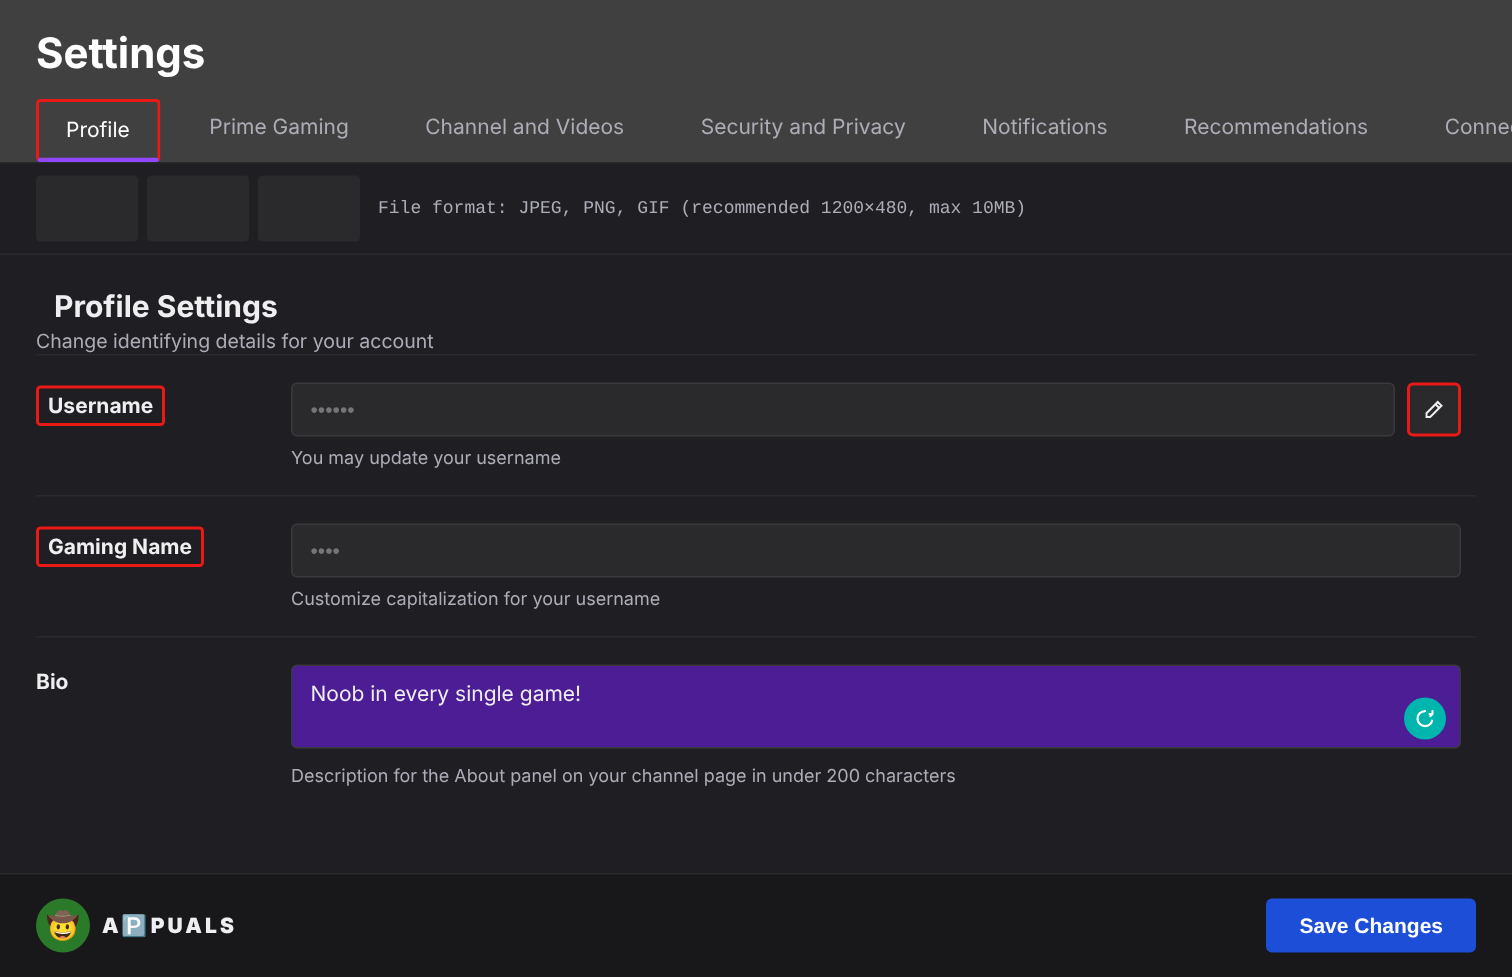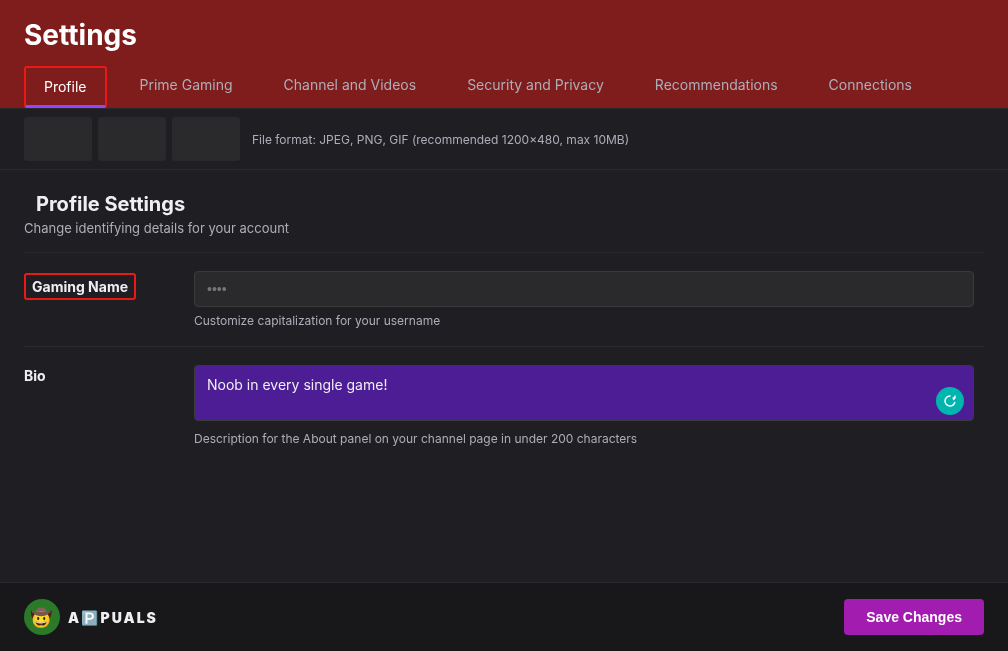--- a/index.html
+++ b/index.html
@@ -8,21 +8,21 @@
       color: #efeff1;
       font-family: 'Inter', Arial, sans-serif;
       width: 1008px;
       height: 651px;
       overflow: hidden;
       position: relative;
     }
 
     
     .header {
-      background: #7f1d1d;
+      background: #404040;
       padding: 18px 24px 0 24px;
       border-bottom: 1px solid #2a2a2d;
     }
     .header h1 {
       font-size: 28px;
       font-weight: 700;
       color: #fff;
       margin-bottom: 14px;
     }
     .nav-tabs {
@@ -62,20 +62,21 @@
     }
     .banner-thumb {
       width: 68px;
       height: 44px;
       background: #2a2a2d;
       border-radius: 3px;
     }
     .banner-text {
       font-size: 12px;
       color: #adadb8;
+      font-family: Liberation Mono, monospace;
     }
 
     
     .main {
       background: #1f1f23;
       padding: 0 24px;
       height: calc(651px - 160px);
       overflow-y: auto;
     }
 
@@ -85,21 +86,20 @@
     .profile-settings-section h2 {
       font-size: 20px;
       font-weight: 700;
       color: #efeff1;
       margin-bottom: 4px;
       margin-left: 12px;
     }
     .profile-settings-section .subtitle {
       font-size: 13px;
       color: #adadb8;
-      margin-bottom: 16px;
     }
 
     .settings-table {
       width: 100%;
       border-collapse: collapse;
     }
 
     .settings-row {
       border-top: 1px solid #2a2a2d;
     }
@@ -230,21 +230,21 @@
       font-size: 18px;
     }
     .logo-text {
       font-size: 14px;
       font-weight: 900;
       letter-spacing: 2px;
       color: #efeff1;
     }
 
     .save-btn {
-      background: #a21caf;
+      background: #1d4ed8;
       color: #fff;
       border: none;
       border-radius: 4px;
       padding: 10px 22px;
       font-size: 14px;
       font-weight: 700;
       cursor: pointer;
     }
 
     
@@ -255,20 +255,21 @@
 </head>
 <body>
 
 <div class="header">
   <h1>Settings</h1>
   <ul class="nav-tabs">
     <li class="active">Profile</li>
     <li>Prime Gaming</li>
     <li>Channel and Videos</li>
     <li>Security and Privacy</li>
+    <li>Notifications</li>
     <li>Recommendations</li>
     <li>Connections</li>
   </ul>
 </div>
 
 <div class="banner-area">
   <div class="banner-thumbnails">
     <div class="banner-thumb"></div>
     <div class="banner-thumb"></div>
     <div class="banner-thumb"></div>
@@ -277,20 +278,39 @@
 </div>
 
 <div class="main">
   <div class="profile-settings-section">
     <h2>Profile Settings</h2>
     <p class="subtitle">Change identifying details for your account</p>
 
     <table class="settings-table">
 
       <tbody>
+          <tr class="settings-row">
+        <td>
+          <span class="field-label">Username</span>
+        </td>
+        <td>
+          <div class="field-value-area">
+            <div class="input-row">
+              <input class="text-input" type="text" value="" placeholder="••••••" style="">
+              <div class="edit-btn">
+                <svg width="14" height="14" viewBox="0 0 14 14" fill="none">
+                  <path d="M9.5 2L12 4.5L4.5 12H2V9.5L9.5 2Z" stroke="#efeff1" stroke-width="1.3" fill="none"></path>
+                  <path d="M8 3.5L10.5 6" stroke="#efeff1" stroke-width="1.3"></path>
+                </svg>
+              </div>
+            </div>
+            <span class="field-hint">You may update your username</span>
+          </div>
+        </td>
+      </tr>
 
       <tr class="settings-row">
         <td>
           <span class="field-label">Gaming Name</span>
         </td>
         <td>
           <div class="field-value-area">
             <div class="input-row">
               <input class="text-input" type="text" value="" placeholder="••••" style="">
             </div>

